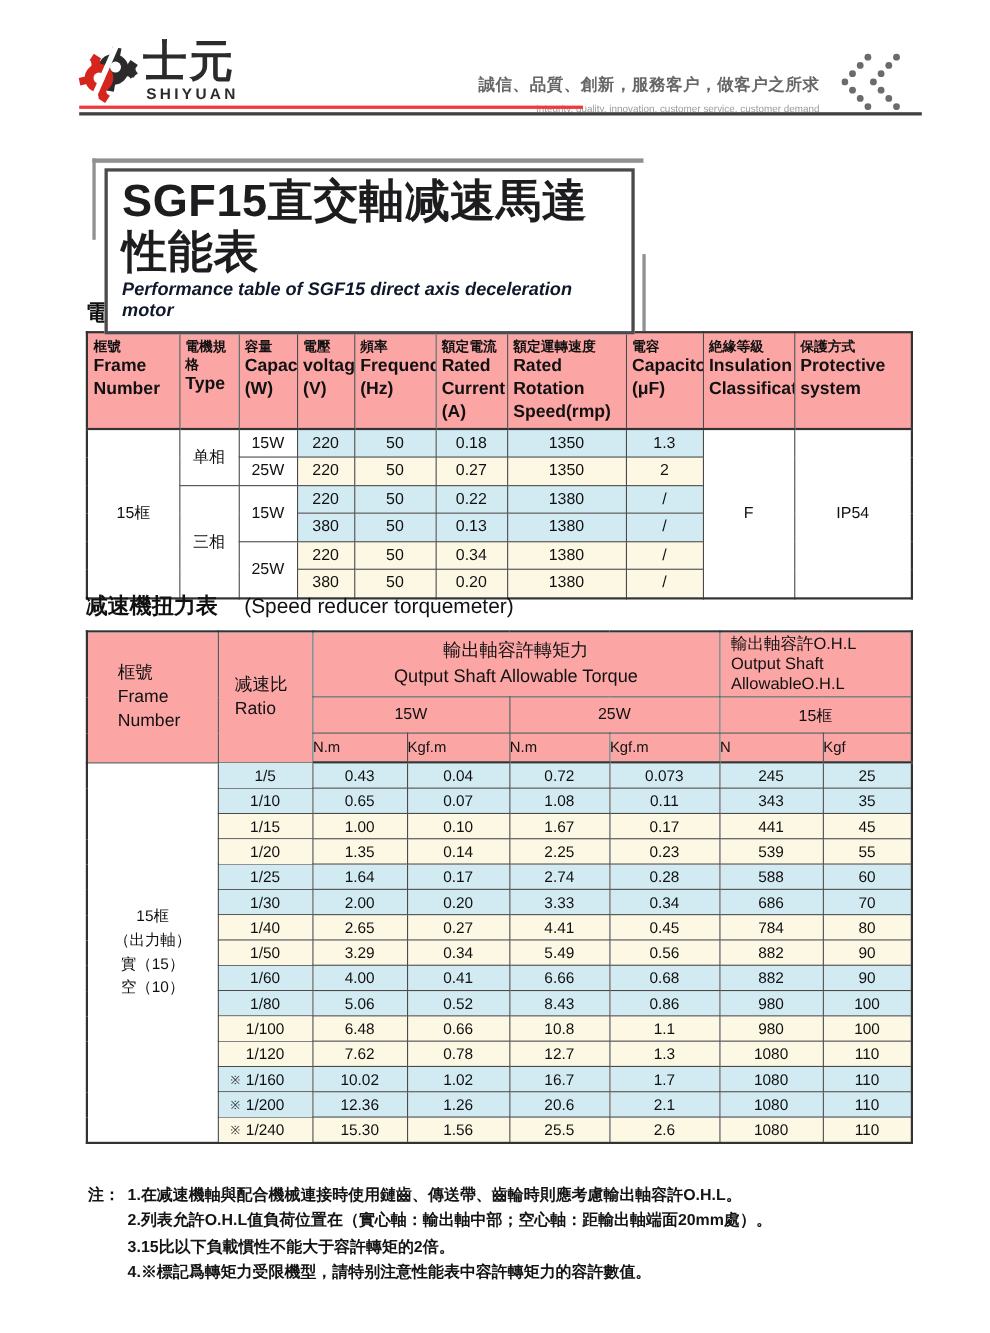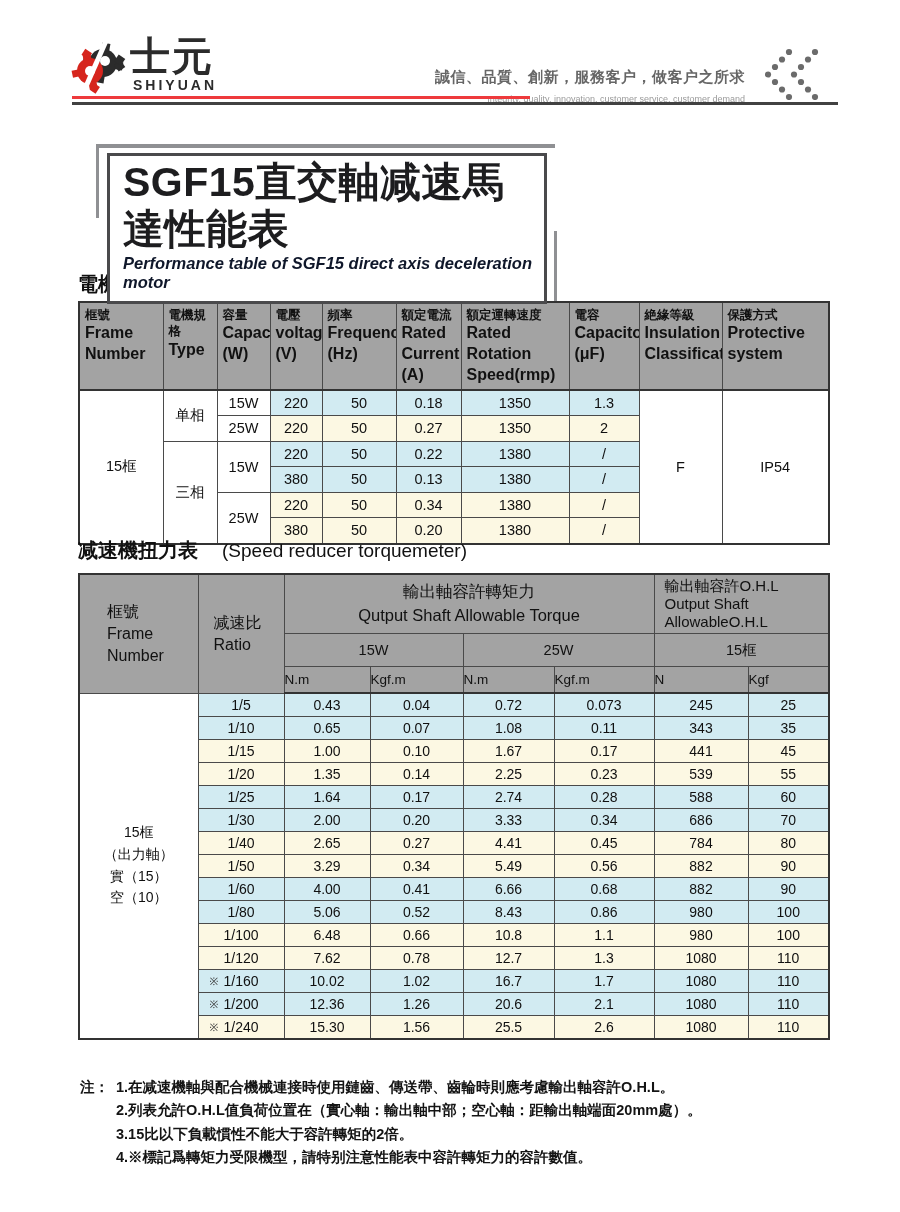--- a/index.html
+++ b/index.html
@@ -14,40 +14,40 @@
   .logo-cn { position:absolute; left:130px; top:36px; font-size:40px; font-weight:bold; color:#2b2b2b; letter-spacing:2px; line-height:1; }
   .logo-en { position:absolute; left:133px; top:77px; font-size:14px; font-weight:bold; color:#2b2b2b; letter-spacing:3px; }
   .tagline { position:absolute; right:155px; top:68px; text-align:right; }
   .tag-cn { font-size:15px; font-weight:bold; color:#666; letter-spacing:0.5px; }
   .tag-en { font-size:9px; color:#9a9a9a; margin-top:7px; }
   .chevrons { position:absolute; left:765px; top:48px; }
   .line-red  { position:absolute; left:72px; top:96px; width:458px; height:3px; background:#ee3a3c; }
   .line-dark { position:absolute; left:72px; top:102px; width:766px; height:2.5px; background:#414141; }
 
   
-  .title-wrap { position:absolute; left:107px; top:153px; width:440px; }
+  .title-wrap { position:absolute; left:95px; top:153px; width:482px; }
   .title-wrap::before { content:""; position:absolute; top:-9px; left:-11px; width:calc(100% + 16px); height:70px;
     border-top:4px solid #8f9093; border-left:3px solid #8f9093; }
   .title-wrap::after { content:""; position:absolute; bottom:-10px; right:-10px; width:58%; height:80px;
     border-bottom:3px solid #8f9093; border-right:3px solid #8f9093; }
   .title-box { position:relative; border:3px solid #4a4a4c; background:#fff; padding:3px 12px 9px 13px; z-index:2; }
   .title-box h1 { margin:0; font-size:41px; font-weight:bold; color:#1d1d1f; letter-spacing:0.5px; line-height:1.15; }
   .title-sub { font-size:16.5px; font-style:italic; font-weight:bold; color:#0f172a; margin-top:1px; }
 
   
   .sec-head { position:absolute; left:78px; }
   .sec-head .hcn { font-size:20px; font-weight:bold; color:#111; }
   .sec-head .hen { font-size:19px; color:#111;margin-left:24px; }
   #sec1 { top:271px; } #sec2 { top:537px; }
 
   
   table { border-collapse:collapse; table-layout:fixed; position:absolute; left:78px; width:750px; background:#fff; }
   th, td { border:1px solid #4a4a4a; overflow:hidden; }
   table { border:2px solid #333; }
-  thead th { background:#a3a3a3; }
+  thead th { background:#fca5a5; }
   thead tr.last th { border-bottom:2px solid #333; }
   td { text-align:center; vertical-align:middle; font-size:14.5px; color:#101010; padding:0; }
   tr.rb td.d { background:#d2ebf2; }
   tr.rc td.d { background:#fcf8e3; }
 
   
   #motor-table { top:301px; }
   #motor-table thead th { font-weight:bold; text-align:left; vertical-align:top; padding:4px 2px 3px 5px; height:62px; line-height:1.3; }
   #motor-table .hcn { font-size:12.5px; display:block; }
   #motor-table .hen { font-size:16px; display:block; }

